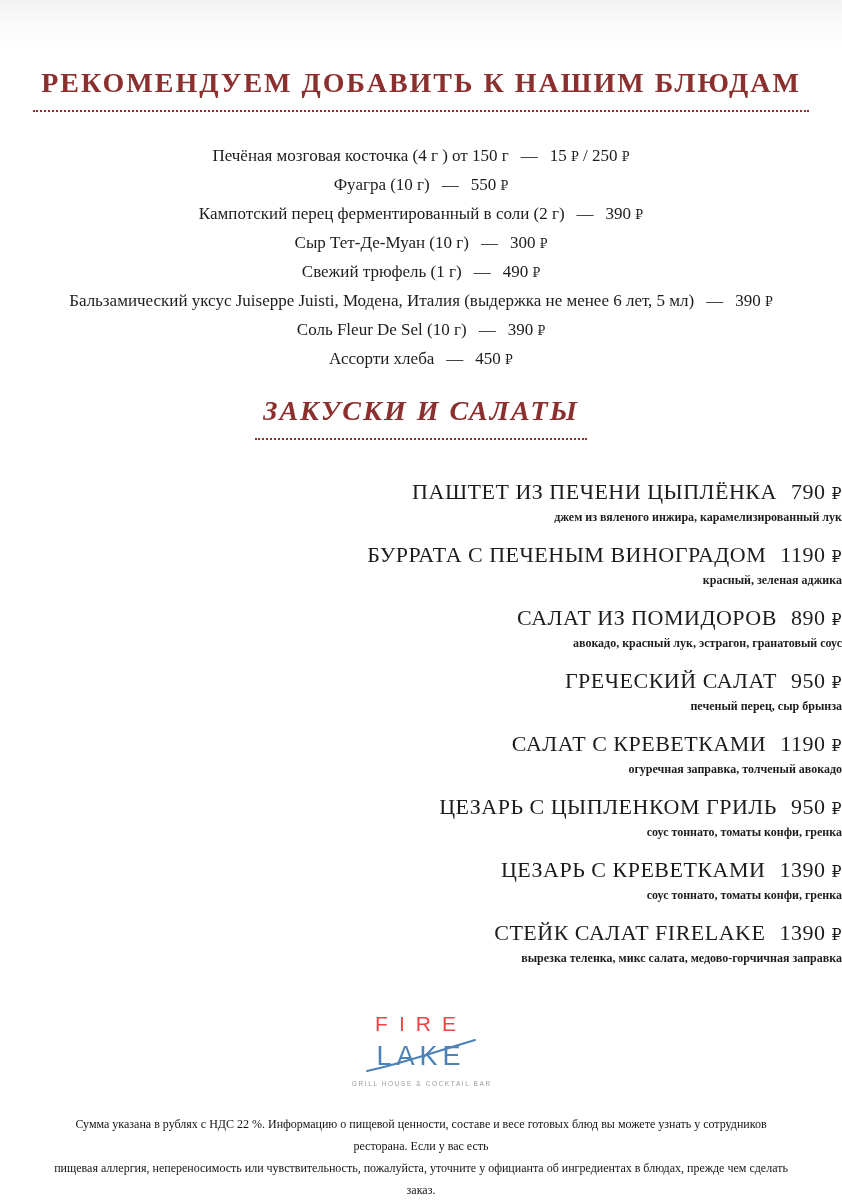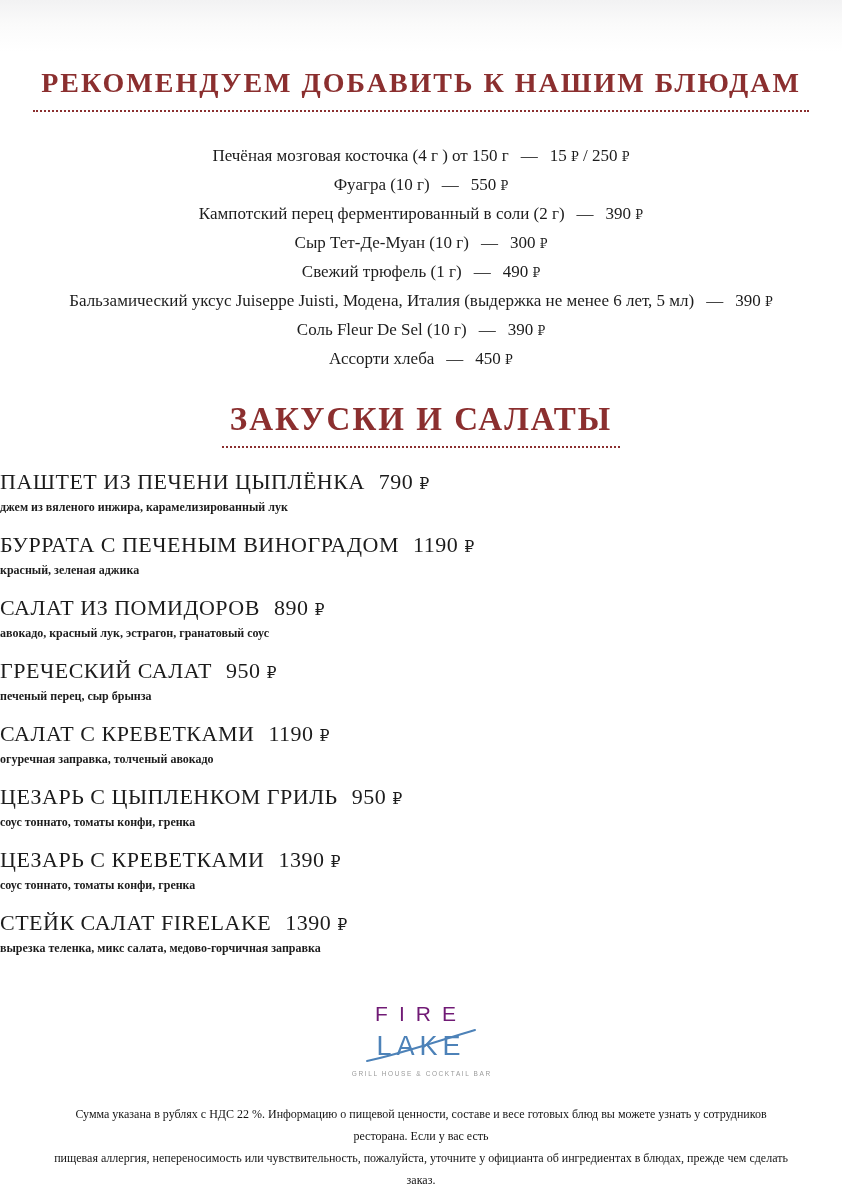--- a/index.html
+++ b/index.html
@@ -29,38 +29,38 @@
     font-weight: bold;
     letter-spacing: 2px;
   }
   .title-wrap { text-align: center; }
   .title-inner {
     display: inline-block;
     padding: 0 8px 10px 8px;
     border-bottom: 2px dotted #8b2f2f;
   }
   h1.section-title { font-size: 28px; line-height: 34px; margin-top: 66px; }
-  h2.section-title { font-size: 33px; line-height: 34px; margin-top: 28px; }
+  h2.section-title { font-size: 28px; line-height: 34px; margin-top: 20px; font-style: italic; }
 
   
   .addons {
     list-style: none;
     margin: 30px 0 0 0;
     padding: 0;
     text-align: center;
   }
   .addons li {
     font-size: 17px;
     line-height: 27px;
     white-space: nowrap;
   }
   .dash { display: inline-block; margin: 0 12px; }
 
   
-  .menu-items { margin-top: 20px; text-align: left; }
+  .menu-items { margin-top: 38px; text-align: right; }
   .menu-item { margin-bottom: 14px; }
   .item-line {
     font-size: 22px;
     line-height: 27px;
     letter-spacing: 0.5px;
     white-space: nowrap;
   }
   .item-price { margin-left: 14px; }
   .item-desc {
     font-size: 12px;
@@ -69,21 +69,21 @@
     margin-top: 0px;
   }
   .rub { font-size: 0.72em; }
 
   
   .logo { margin-top: 44px; text-align: center; }
   .logo-fire {
     font-family: "Liberation Sans", sans-serif;
     font-size: 21px;
     font-weight: 400;
-    color: #701a75;
+    color: #ef4444;
     letter-spacing: 11px;
     line-height: 24px;
   }
   .logo-lake-svg { display: block; margin: 0 auto; }
   .logo-tagline {
     font-family: "Liberation Sans", sans-serif;
     font-size: 6.5px;
     color: #9a9a9a;
     letter-spacing: 1.6px;
     padding-left: 1.6px;

